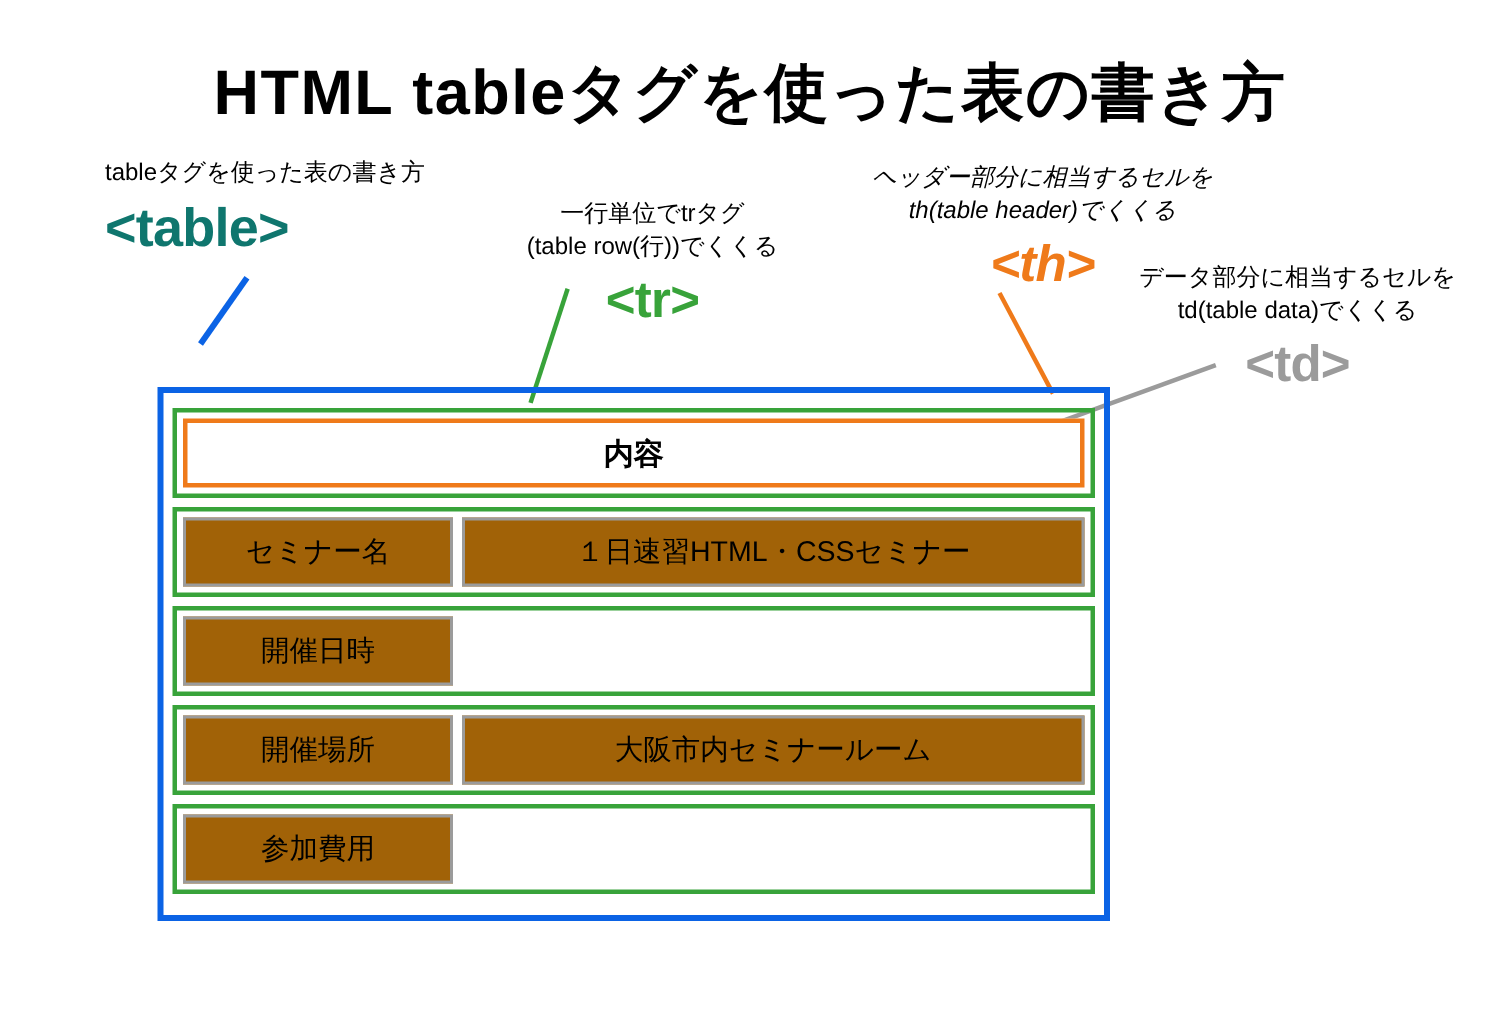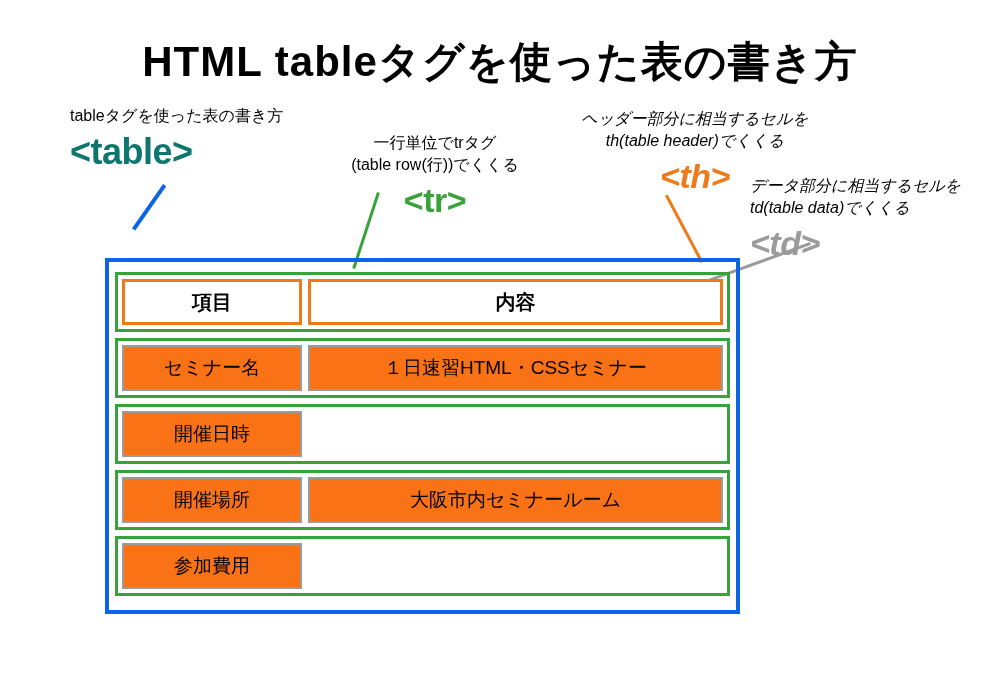--- a/index.html
+++ b/index.html
@@ -17,21 +17,21 @@
       font-weight: 700;
       color: #000;
       padding-top: 34px;
       letter-spacing: 1px;
     }
 
     
     .note-table { position: absolute; left: 70px; top: 105px; width: 260px; text-align: left; }
     .note-tr    { position: absolute; left: 320px; top: 108px; width: 230px; text-align: center; margin-top: 24px; }
     .note-th    { position: absolute; left: 555px; top: 108px; width: 280px; text-align: center; font-style: italic; }
-    .note-td    { position: absolute; left: 750px; top: 175px; width: 230px; text-align: left; font-style: italic; }
+    .note-td    { position: absolute; left: 750px; top: 175px; width: 230px; text-align: center; }
     .note { font-size: 16px; color: #000; line-height: 1.4; }
 
     .tag-label { font-size: 34px; font-weight: 800; margin-top: 4px; letter-spacing: -0.5px; }
     .tag-table-lbl { color: #0f766e; text-align: left; font-size: 36px; }
     .tag-tr-lbl    { color: #38a33a; }
     .tag-th-lbl    { color: #ef7a1a; }
     .tag-td-lbl    { color: #9b9b9b; }
     
     .conn-table { position: absolute; left: 163px; top: 184px; width: 4px; height: 54px; background: #0b63e5; transform: rotate(35deg); transform-origin: top left; }
     
@@ -75,21 +75,21 @@
     
     .td-cell {
       border: 2px solid #9b9b9b;
       flex: 0 0 180px;
       height: 46px;
       display: flex;
       align-items: center;
       justify-content: center;
       font-size: 19px;
       color: #000;
-      background: #f97316;
+      background: #a16207;
     }
     .td-cell.wide { flex: 1; }
   </style>
 </head>
 <body>
 
 <h1 class="title">HTML tableタグを使った表の書き方</h1>
 
 <div class="note-table">
   <div class="note">tableタグを使った表の書き方</div>
@@ -114,21 +114,20 @@
 <div class="note-td">
   <div class="note">データ部分に相当するセルを</div>
   <div class="note">td(table data)でくくる</div>
   <div class="tag-label tag-td-lbl">&lt;td&gt;</div>
 </div>
 <div class="conn-td"></div>
 
 <div class="outer">
 
   <div class="tr-box">
-    <div class="th-cell">項目</div>
     <div class="th-cell wide">内容</div>
   </div>
 
   <div class="tr-box">
     <div class="td-cell">セミナー名</div>
     <div class="td-cell wide">１日速習HTML・CSSセミナー</div>
   </div>
   <div class="tr-box">
     <div class="td-cell">開催日時</div>
   </div>

